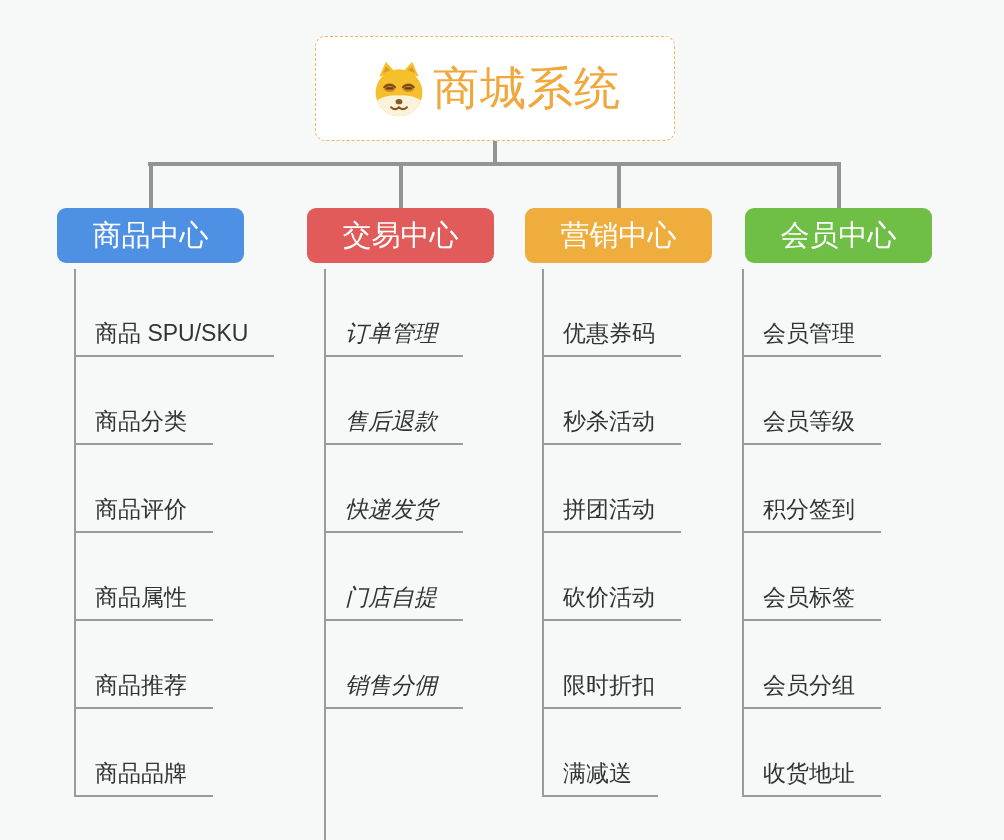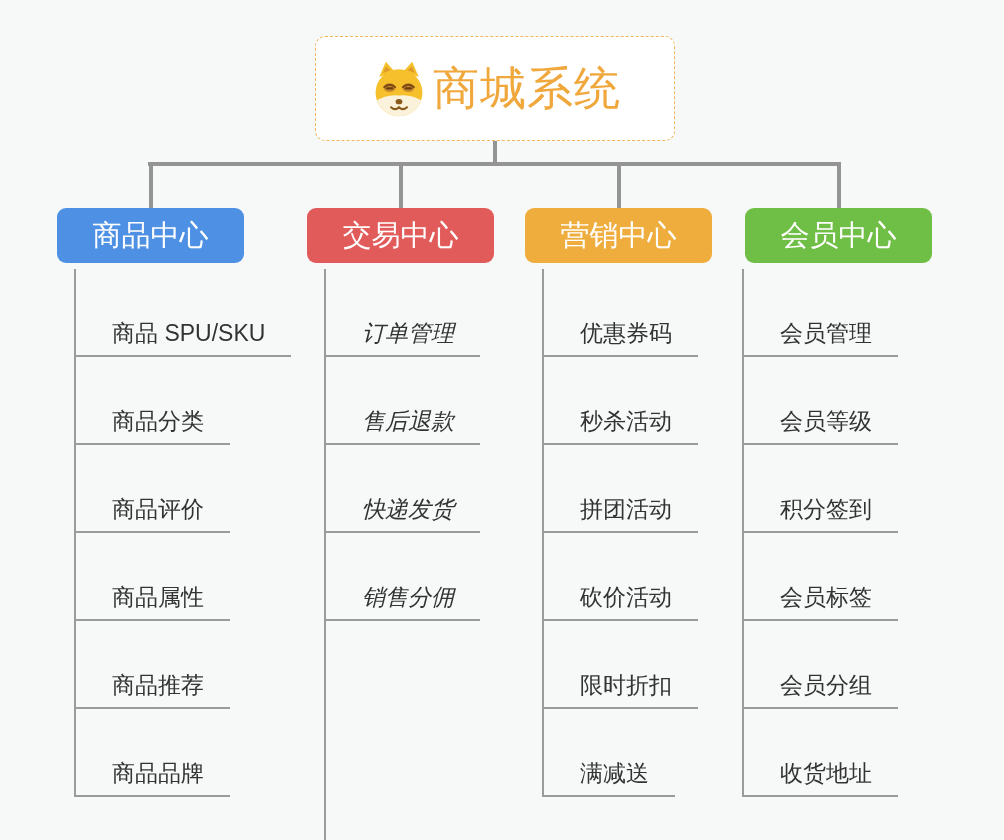--- a/index.html
+++ b/index.html
@@ -56,21 +56,21 @@
     border-left: 2px solid #9B9B9B;
   }
   .item {
     height: 88px;
     display: flex;
     align-items: flex-end;
   }
   .item-label {
     display: inline-block;
     white-space: nowrap;
-    padding: 0 26px 6px 36px;
+    padding: 0 26px 6px 19px;
     border-bottom: 2px solid #9B9B9B;
     font-size: 23px;
     color: #333333;
   }
 </style>
 </head>
 <body>
 
 <div class="canvas">
 
@@ -147,20 +147,23 @@
         <div class="item">
           <span class="item-label">订单管理</span>
         </div>
         <div class="item">
           <span class="item-label">售后退款</span>
         </div>
         <div class="item">
           <span class="item-label">快递发货</span>
         </div>
         <div class="item">
+          <span class="item-label">门店自提</span>
+        </div>
+        <div class="item">
           <span class="item-label">销售分佣</span>
         </div>
       </div>
       <div class="branch-node" style="left: 525px; background: rgb(239, 173, 62);">
         <span class="branch-label">营销中心</span>
       </div>
       <div class="column" style="left: 542px; height: 528px;">
         <div class="item">
           <span class="item-label">优惠券码</span>
         </div>

